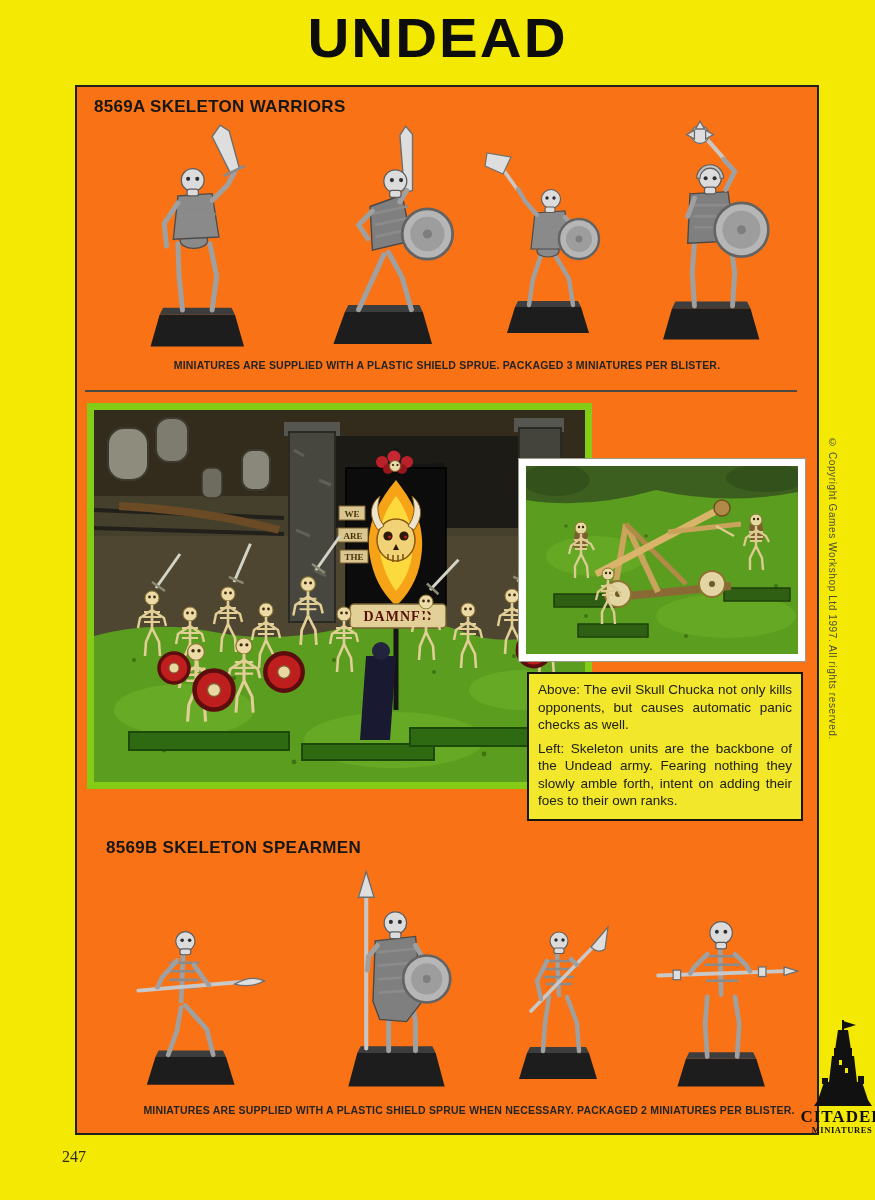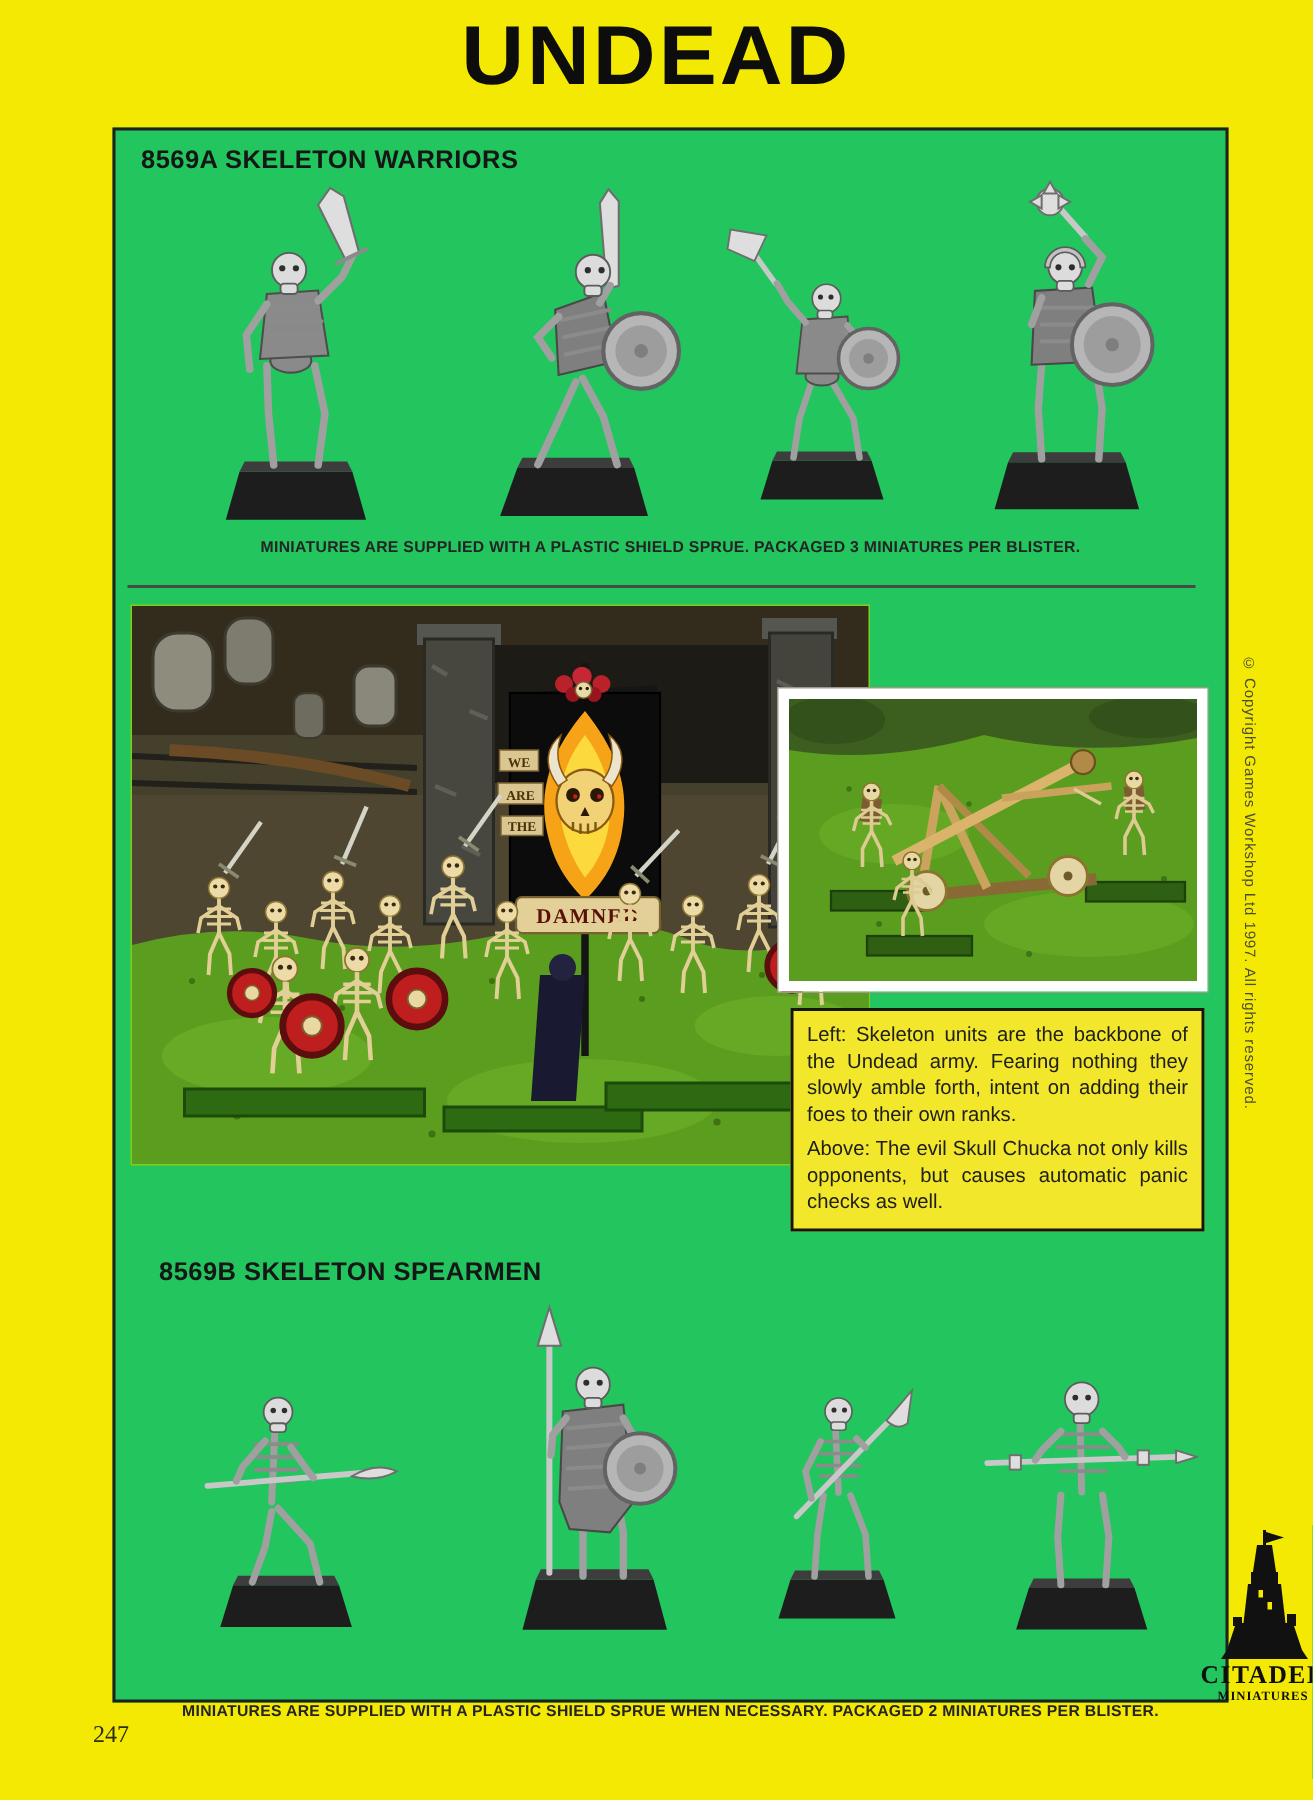--- a/index.html
+++ b/index.html
@@ -8,21 +8,21 @@
     background:#f4e903;
     font-family:"Liberation Sans",sans-serif;
   }
   .page-title{
     position:absolute;top:4px;left:0;width:875px;text-align:center;
     font-size:58px;font-weight:bold;letter-spacing:2px;color:#0d0d0d;
     transform:scaleY(.96);
   }
   .panel{
     position:absolute;left:75px;top:85px;width:744px;height:1050px;
-    background:#22c55e;border:2px solid #20201c;box-sizing:border-box;
+    background:#f97316;border:2px solid #20201c;box-sizing:border-box;
   }
   .sec-heading{
     position:absolute;left:17px;font-size:17px;font-weight:bold;color:#161616;
     letter-spacing:.3px;
   }
   .sec-caption{
     position:absolute;left:0;width:100%;text-align:center;
     font-size:10.5px;font-weight:bold;color:#242424;letter-spacing:.2px;
   }
   .rule{
@@ -39,21 +39,21 @@
   .chain{fill:#7f7f7f;stroke:#484848;stroke-width:1.2;}
   .skullf{fill:#dcdcdc;stroke:#5c5c5c;stroke-width:1.1;}
   .mbase{fill:#1d1d1d;}
   .mbase-top{fill:#3d3d3d;}
   .sh-o{fill:#b6b6b6;stroke:#636363;stroke-width:2.4;}
   .sh-i{fill:#9d9d9d;stroke:none;}
   .eye{fill:#2e2e2e;}
   
   .photo{position:absolute;}
   .photo svg{width:100%;height:100%;display:block;}
-  .battle{border:1px solid #84cc16;}
+  .battle{border:7px solid #84cc16;}
   .catapult{border:7px solid #ffffff;box-shadow:0 0 0 1px #9a9a86;}
   .caption-box{
     position:absolute;left:450px;top:585px;width:276px;
     background:#f2e72b;border:2px solid #15150f;box-sizing:border-box;
     padding:7px 9px 9px 9px;color:#20201a;
     font-size:13.5px;line-height:1.3;text-align:justify;
   }
   .caption-box p{margin:0 0 6px 0;}
   .caption-box p:last-child{margin:0;}
   .page-number{
@@ -354,22 +354,22 @@
       <use href="#csk" transform="translate(82,108)"></use>
       <g>
           <rect x="224" y="58" width="13" height="16" fill="#7c5c30" transform="rotate(-6 230 66)"></rect>
           <use href="#csk" transform="translate(230,54)"></use>
         </g>
       <line x1="208" y1="70" x2="190" y2="60" stroke="#ddcb92" stroke-width="2.2"></line>
     </svg>
   </div>
 
   <div class="caption-box">
+    <p>Above: The evil Skull Chucka not only kills opponents, but causes automatic panic checks as well.</p>
     <p>Left: Skeleton units are the backbone of the Undead army. Fearing nothing they slowly amble forth, intent on adding their foes to their own ranks.</p>
-    <p>Above: The evil Skull Chucka not only kills opponents, but causes automatic panic checks as well.</p>
   </div>
 
   <div class="sec-heading" style="top:751px;margin-left:12px;">8569B SKELETON SPEARMEN</div>
 
   <div class="mini" style="left:18px;top:788px;width:200px;height:214px;">
     <svg viewBox="0 0 150 200">
       <polygon class="mbase" points="30,196 112,196 104,170 38,170"></polygon>
       <polygon class="mbase-top" points="38,170 104,170 101,164 41,164"></polygon>
       <polyline class="bone-line" points="50,168 58,146 62,124"></polyline>
       <polyline class="bone-line" points="92,168 86,144 66,122"></polyline>
@@ -441,21 +441,21 @@
       <polygon class="metal" points="136,84 149,88 136,92"></polygon>
       <polyline class="bone-line" points="64,72 52,84 48,90"></polyline>
       <polyline class="bone-line" points="90,72 100,82 104,88"></polyline>
       <circle class="skullf" cx="77" cy="52" r="10.5"></circle>
       <rect class="skullf" x="72" y="61" width="10" height="6" rx="2"></rect>
       <circle class="eye" cx="73" cy="51" r="1.8"></circle>
         <circle class="eye" cx="81" cy="51" r="1.8"></circle>
     </svg>
   </div>
 
-  <div class="sec-caption" style="top:1048px;">MINIATURES ARE SUPPLIED WITH A PLASTIC SHIELD SPRUE WHEN NECESSARY. PACKAGED 2 MINIATURES PER BLISTER.</div>
+  <div class="sec-caption" style="top:1017px;padding-left:22px;">MINIATURES ARE SUPPLIED WITH A PLASTIC SHIELD SPRUE WHEN NECESSARY. PACKAGED 2 MINIATURES PER BLISTER.</div>
 </div>
 
 <div class="page-number">247</div>
 
 <div class="copyright">© Copyright Games Workshop Ltd 1997. All rights reserved.</div>
 
 <div class="citadel">
   <svg class="tower" viewBox="0 0 64 88">
     <line x1="33" y1="0" x2="33" y2="10" stroke="#111" stroke-width="2"></line>
     <polygon points="33,1 46,5 33,9" fill="#111"></polygon>

